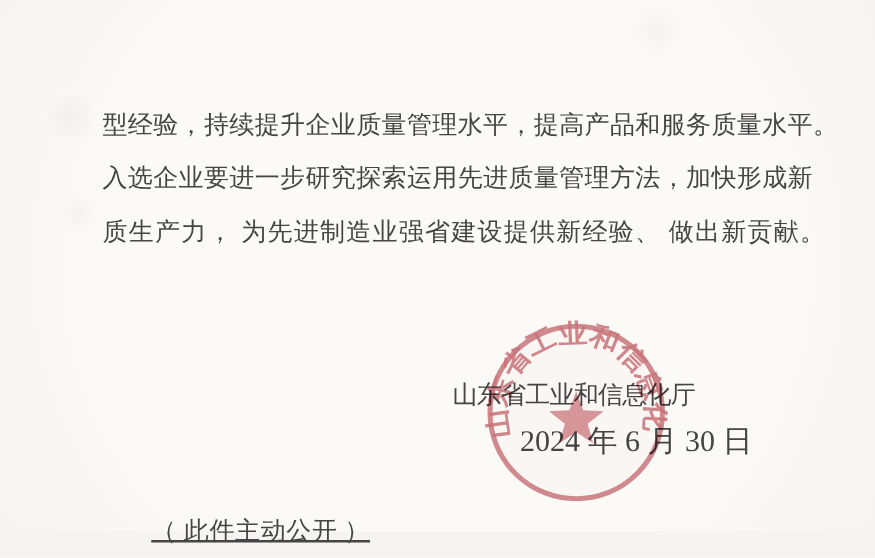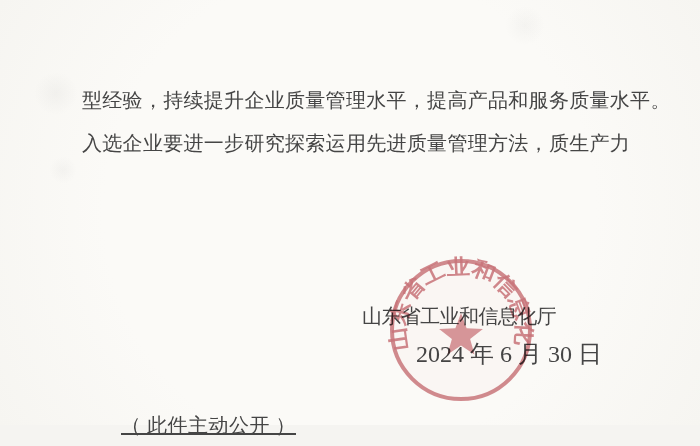--- a/index.html
+++ b/index.html
@@ -50,21 +50,22 @@
     font-weight:bold;
   }
 </style>
 </head>
 <body>
 
 <div id="page">
 
   <div class="body-text">
     <div class="line">型经验，持续提升企业质量管理水平，提高产品和服务质量水平。</div>
-    <div class="line">入选企业要进一步研究探索运用先进质量管理方法，质生产力</div>
+    <div class="line">入选企业要进一步研究探索运用先进质量管理方法，加快形成新</div>
+    <div class="line stretch">质生产力， 为先进制造业强省建设提供新经验、 做出新贡献。</div>
   </div>
 
 
   <div class="issuer">山东省工业和信息化厅</div>
 
   <div class="issue-date">2024 年 6 月 30 日</div>
 
   <div class="note">（ 此件主动公开 ）</div>
 
   <svg class="seal" viewBox="0 0 152 152" xmlns="http://www.w3.org/2000/svg">

